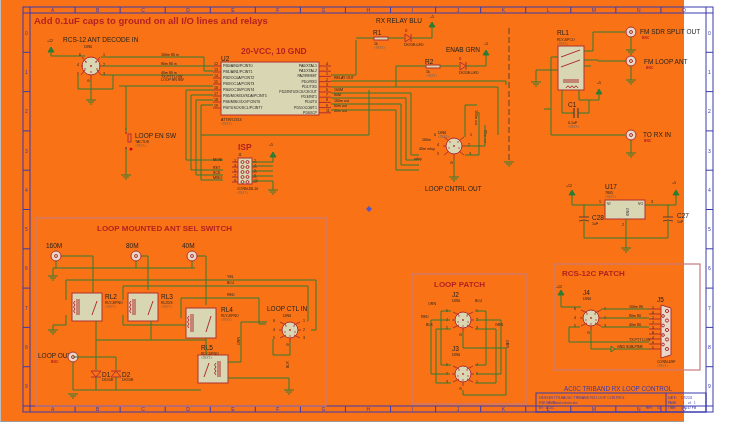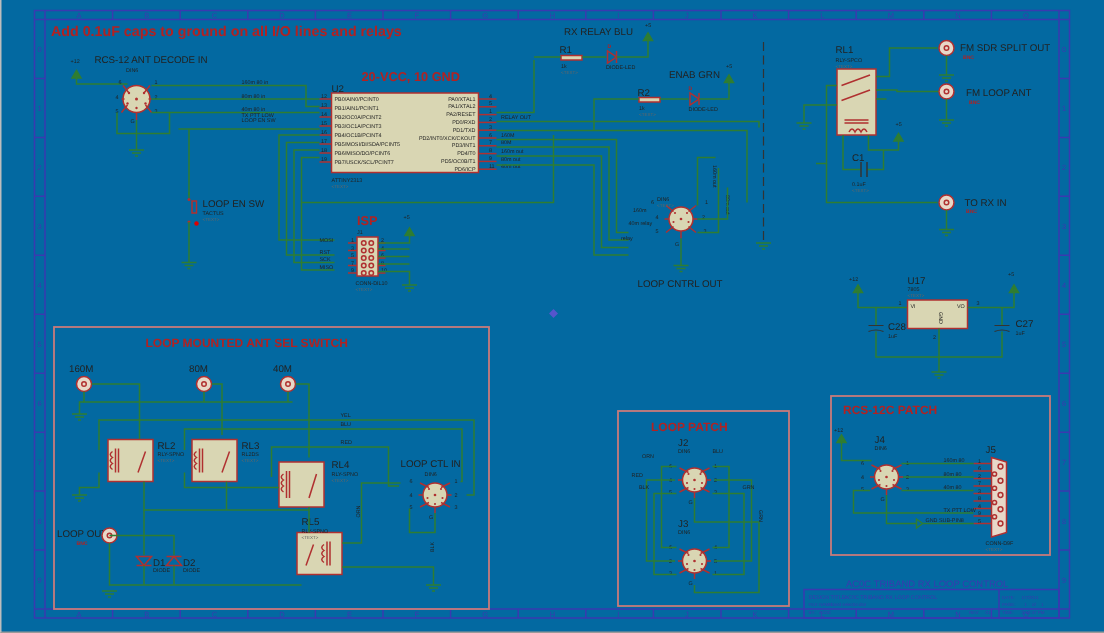--- a/index.html
+++ b/index.html
@@ -1,17 +1,17 @@
 <!DOCTYPE html>
 <html><head>
 <meta charset="utf-8">
 <style>
   html,body{margin:0;padding:0;background:#ffffff;}
   body{width:736px;height:422px;overflow:hidden;font-family:"Liberation Sans",sans-serif;}
-  #frame{position:absolute;left:0;top:0;width:736px;height:422px;background:#0369a1;border-left:1px solid #bdbdbd;border-bottom:1px solid #9a9a9a;box-sizing:border-box;}
+  #frame{position:absolute;left:0;top:0;width:684px;height:422px;background:#f97316;border-left:1px solid #bdbdbd;border-bottom:1px solid #9a9a9a;box-sizing:border-box;}
   svg{position:absolute;left:0;top:0;}
   .w{stroke:#2f7d32;stroke-width:1;fill:none;}
   .pin{stroke:#b03030;stroke-width:1;fill:none;}
   .body{fill:#d9d6b3;stroke:#b03030;stroke-width:1;}
   .box{fill:none;stroke:#c87b7b;stroke-width:1.2;}
   .ruler{stroke:#3a3ab0;stroke-width:1;fill:none;}
   .rtext{fill:#3a3ab0;font-size:5px;font-family:"Liberation Sans",sans-serif;}
   .title{fill:#b22222;font-weight:bold;font-family:"Liberation Sans",sans-serif;}
   .lbl{fill:#222;font-size:6.5px;font-family:"Liberation Sans",sans-serif;}
   .sm{fill:#222;font-size:3.6px;font-family:"Liberation Sans",sans-serif;}

